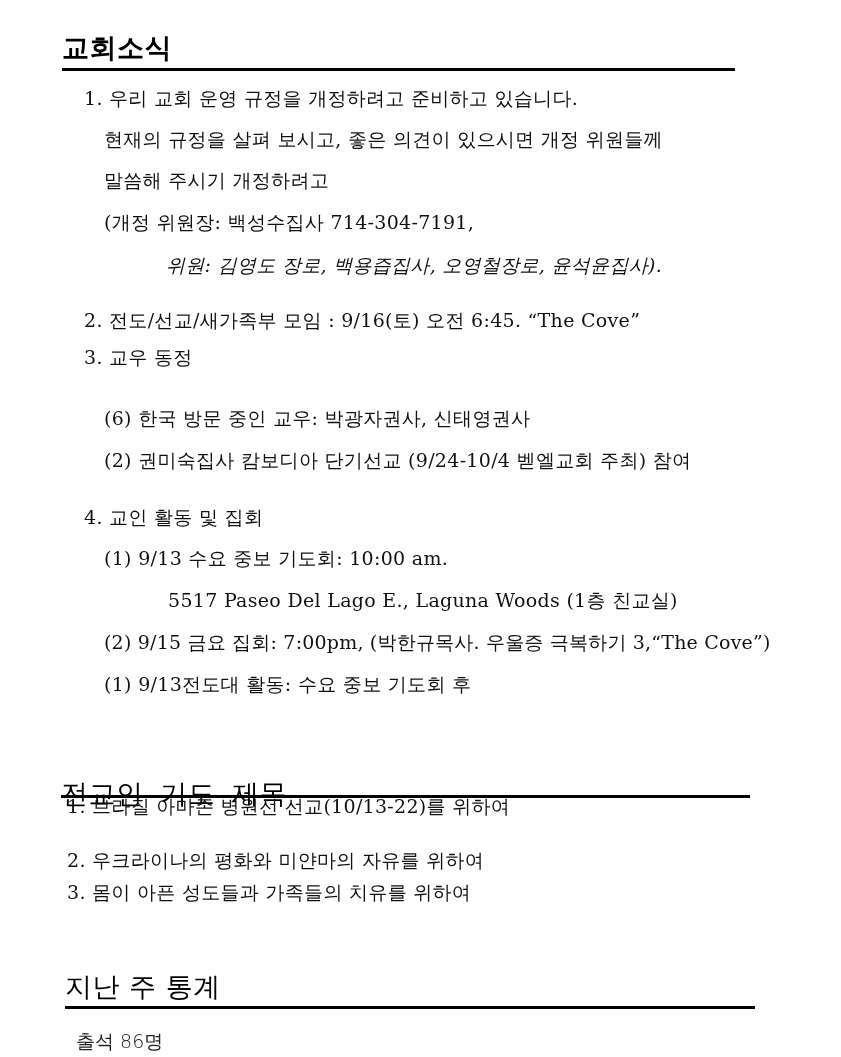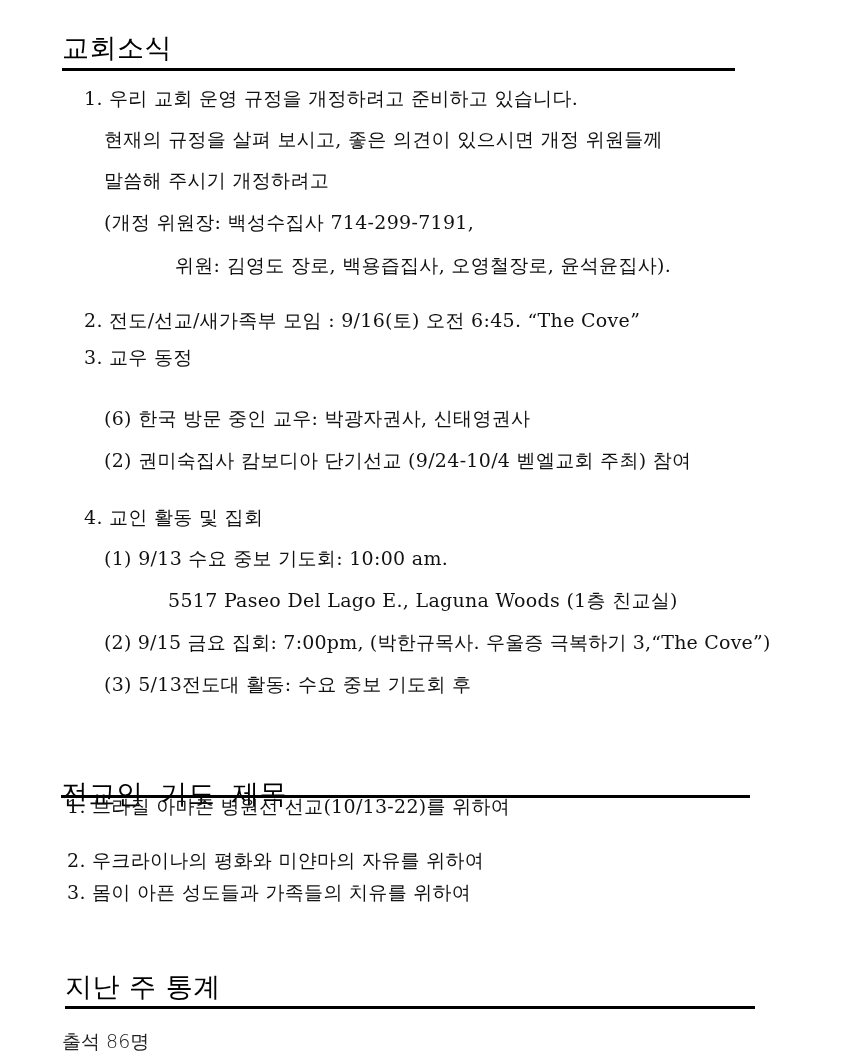--- a/index.html
+++ b/index.html
@@ -42,54 +42,54 @@
       font-family: "DejaVu Sans", "Liberation Sans", sans-serif;
       font-size: 19px;
       line-height: 24px;
       font-weight: 300;
       color: #222;
     }
   </style>
 </head>
 <body>
 
-<div class="abs heading" style="left:62px; top:32px;">교회소식</div>
+<div class="abs heading" style="left:62px; top:32px;font-weight:bold;">교회소식</div>
 <div class="rule" style="left:62px; top:68px; width:673px;"></div>
 
 <div>
   <div class="abs line" style="left:84px; top:86px;">1. 우리 교회 운영 규정을 개정하려고 준비하고 있습니다.</div>
   <div class="abs line" style="left:104px; top:127px;">현재의 규정을 살펴 보시고, 좋은 의견이 있으시면 개정 위원들께</div>
   <div class="abs line" style="left:104px; top:168px;">말씀해 주시기 개정하려고</div>
-  <div class="abs line" style="left:104px; top:210px;">(개정 위원장: 백성수집사 714-299-7191,</div>
-  <div class="abs line" style="left:175px; top:253px;">위원: 김영도 장로, 백용즙집사, 오영철장로, 윤석윤집사).</div>
+  <div class="abs line" style="left:104px; top:210px;">(개정 위원장: 백성수집사 714-304-7191,</div>
+  <div class="abs line" style="left:166px; top:253px;font-style:italic;">위원: 김영도 장로, 백용즙집사, 오영철장로, 윤석윤집사).</div>
 </div>
 
 <div>
   <div class="abs line" style="left:84px; top:308px;">2. 전도/선교/새가족부 모임 : 9/16(토) 오전 6:45. “The Cove”</div>
 </div>
 
 <div>
   <div class="abs line" style="left:84px; top:345px;">3. 교우 동정</div>
   <div class="abs line" style="left:104px; top:406px;">(6) 한국 방문 중인 교우: 박광자권사, 신태영권사</div>
   <div class="abs line" style="left:104px; top:448px;">(2) 권미숙집사 캄보디아 단기선교 (9/24-10/4 벧엘교회 주최) 참여</div>
 </div>
 
 <div>
   <div class="abs line" style="left:84px; top:505px;">4. 교인 활동 및 집회</div>
   <div class="abs line" style="left:104px; top:546px;">(1) 9/13 수요 중보 기도회: 10:00 am.</div>
   <div class="abs line" style="left:168px; top:588px;">5517 Paseo Del Lago E., Laguna Woods (1층 친교실)</div>
   <div class="abs line-sm" style="left:104px; top:630px;">(2) 9/15 금요 집회: 7:00pm, (박한규목사. 우울증 극복하기 3,“The Cove”)</div>
-  <div class="abs line" style="left:104px; top:672px;">(3) 5/13전도대 활동: 수요 중보 기도회 후</div>
+  <div class="abs line" style="left:104px; top:672px;">(1) 9/13전도대 활동: 수요 중보 기도회 후</div>
 </div>
 
 <div class="abs heading" style="left:61px; top:780px;font-family:Liberation Mono, monospace;">전교인 기도 제목</div>
 <div class="rule" style="left:61px; top:795px; width:689px;"></div>
 
 <div>
   <div class="abs line" style="left:67px; top:794px;">1. 브라질 아마존 병원선 선교(10/13-22)를 위하여</div>
   <div class="abs line" style="left:67px; top:848px;">2. 우크라이나의 평화와 미얀마의 자유를 위하여</div>
   <div class="abs line" style="left:67px; top:880px;">3. 몸이 아픈 성도들과 가족들의 치유를 위하여</div>
 </div>
 
 <div class="abs heading" style="left:65px; top:971px;">지난 주 통계</div>
 <div class="rule" style="left:65px; top:1006px; width:690px;"></div>
 
-<div class="abs stat" style="left:62px; top:1029px;">출석 86명</div>
+<div class="abs stat" style="left:76px; top:1029px;">출석 86명</div>
 
 </body></html>

